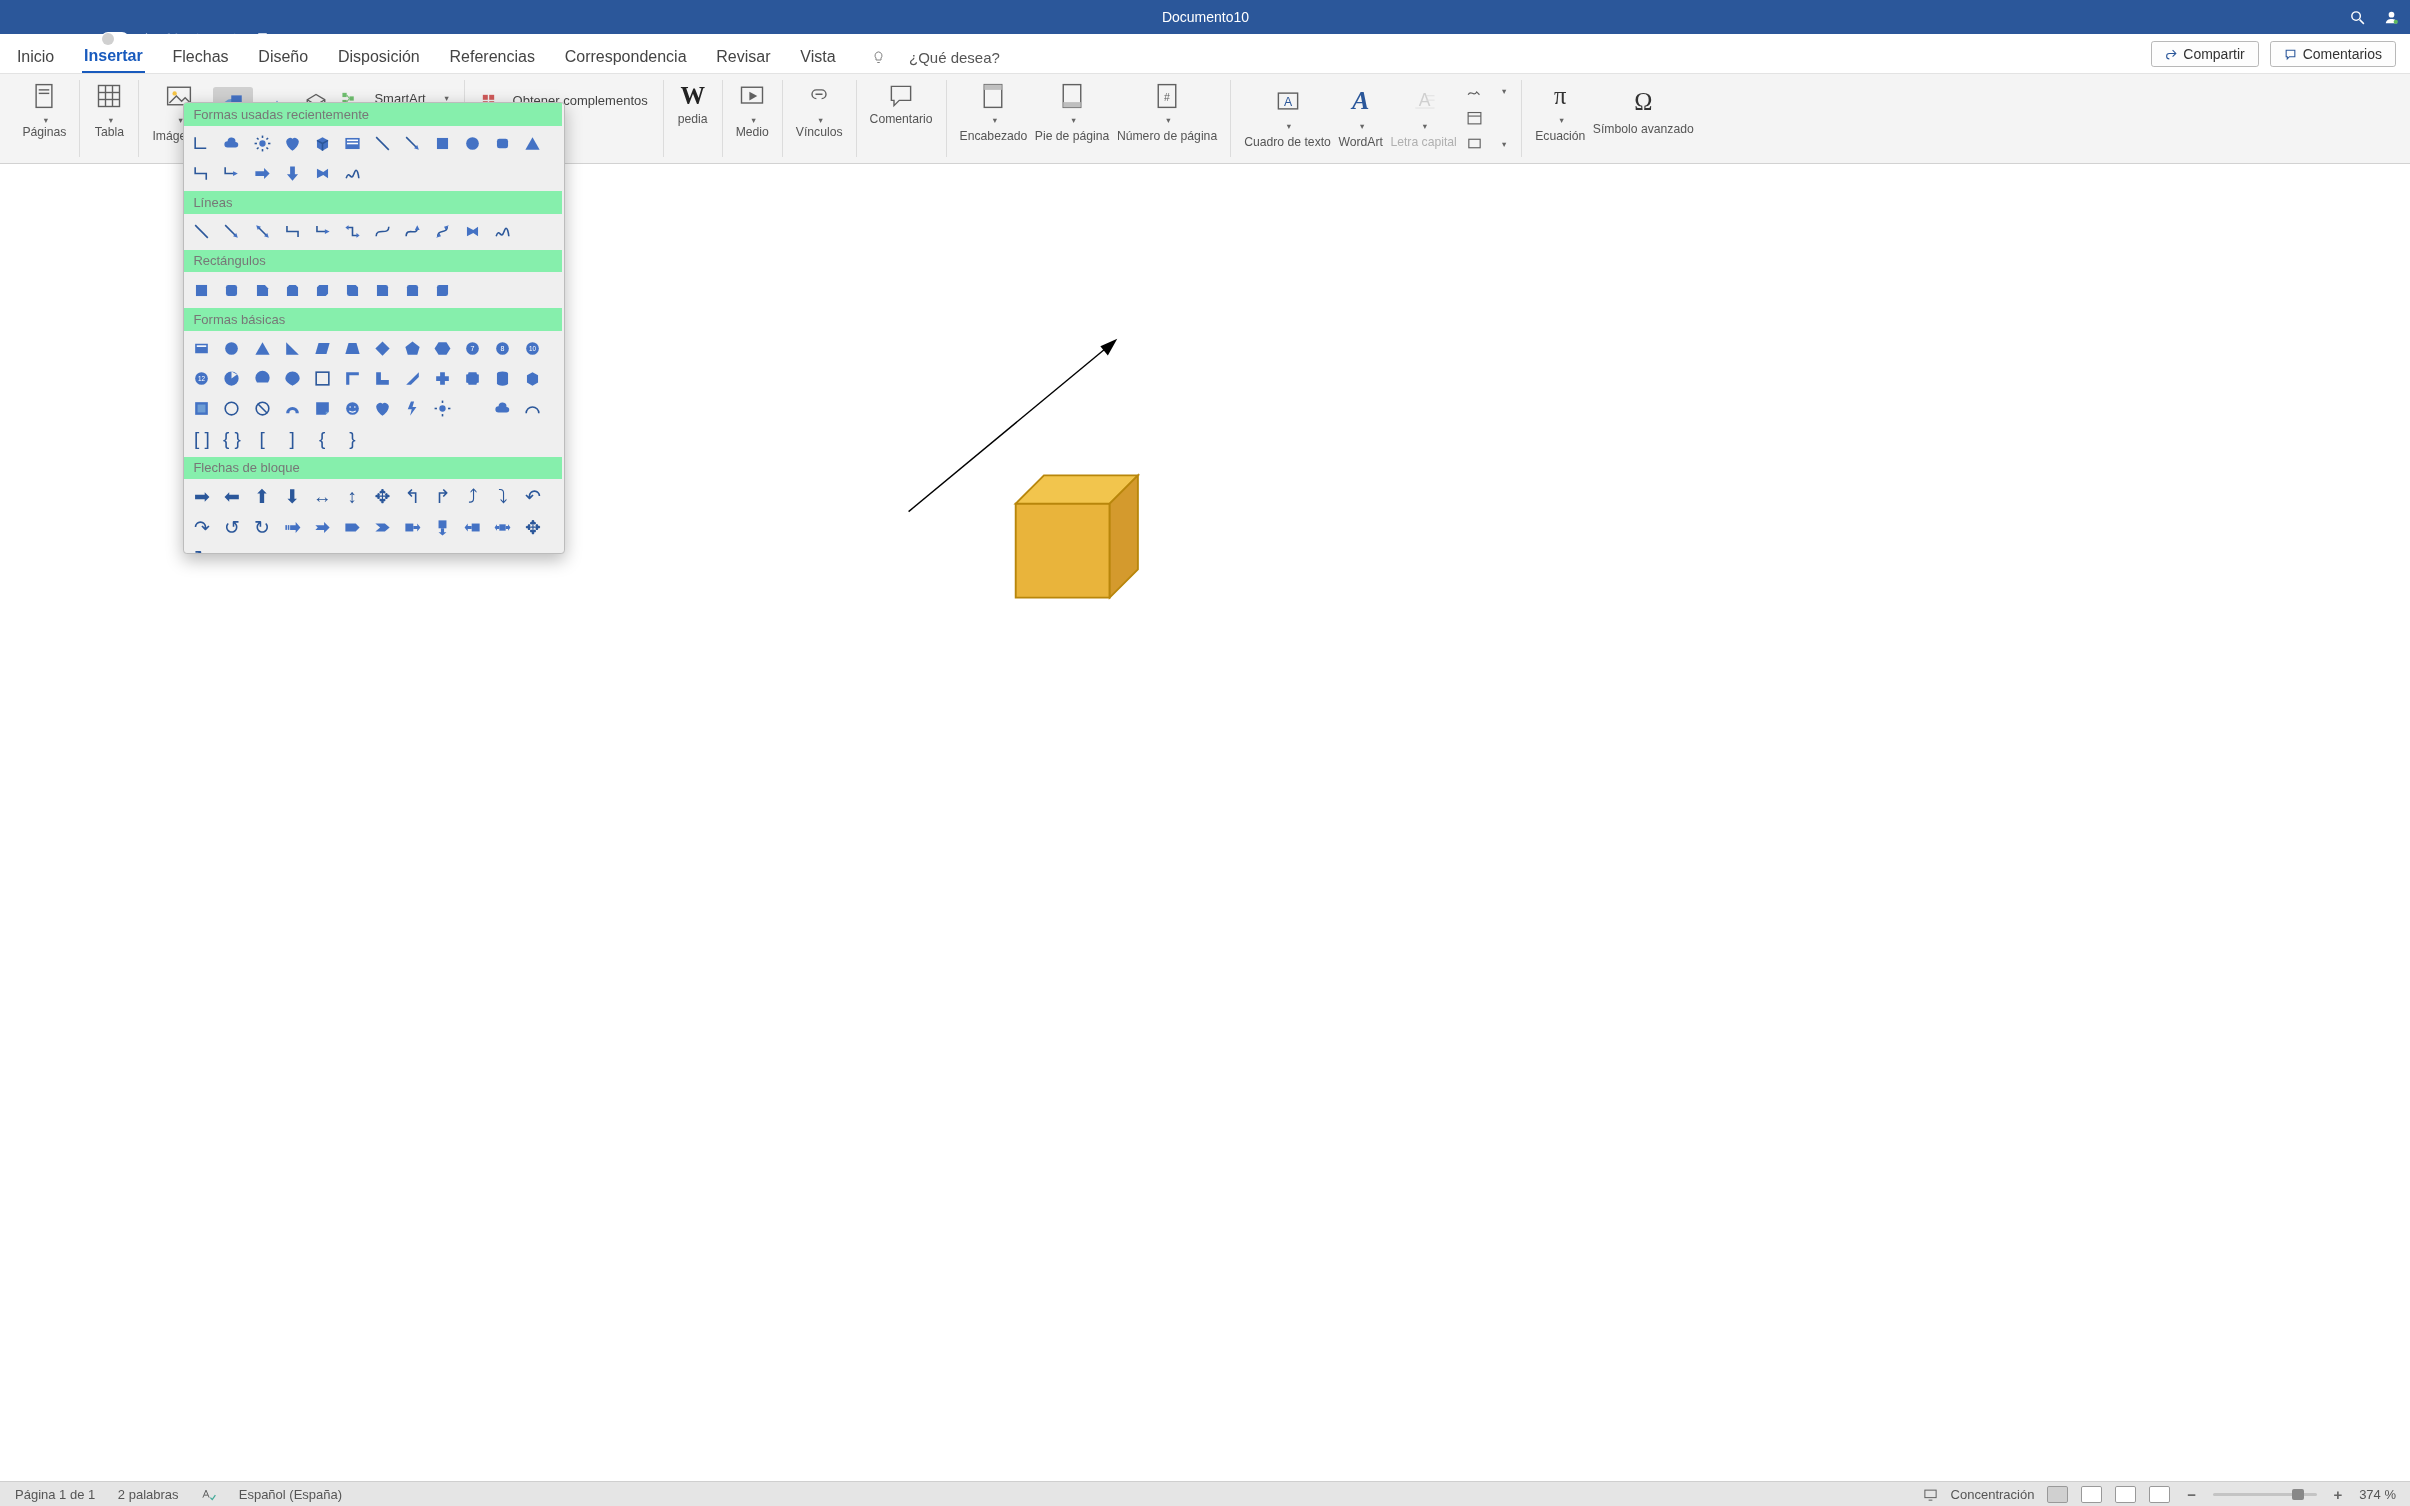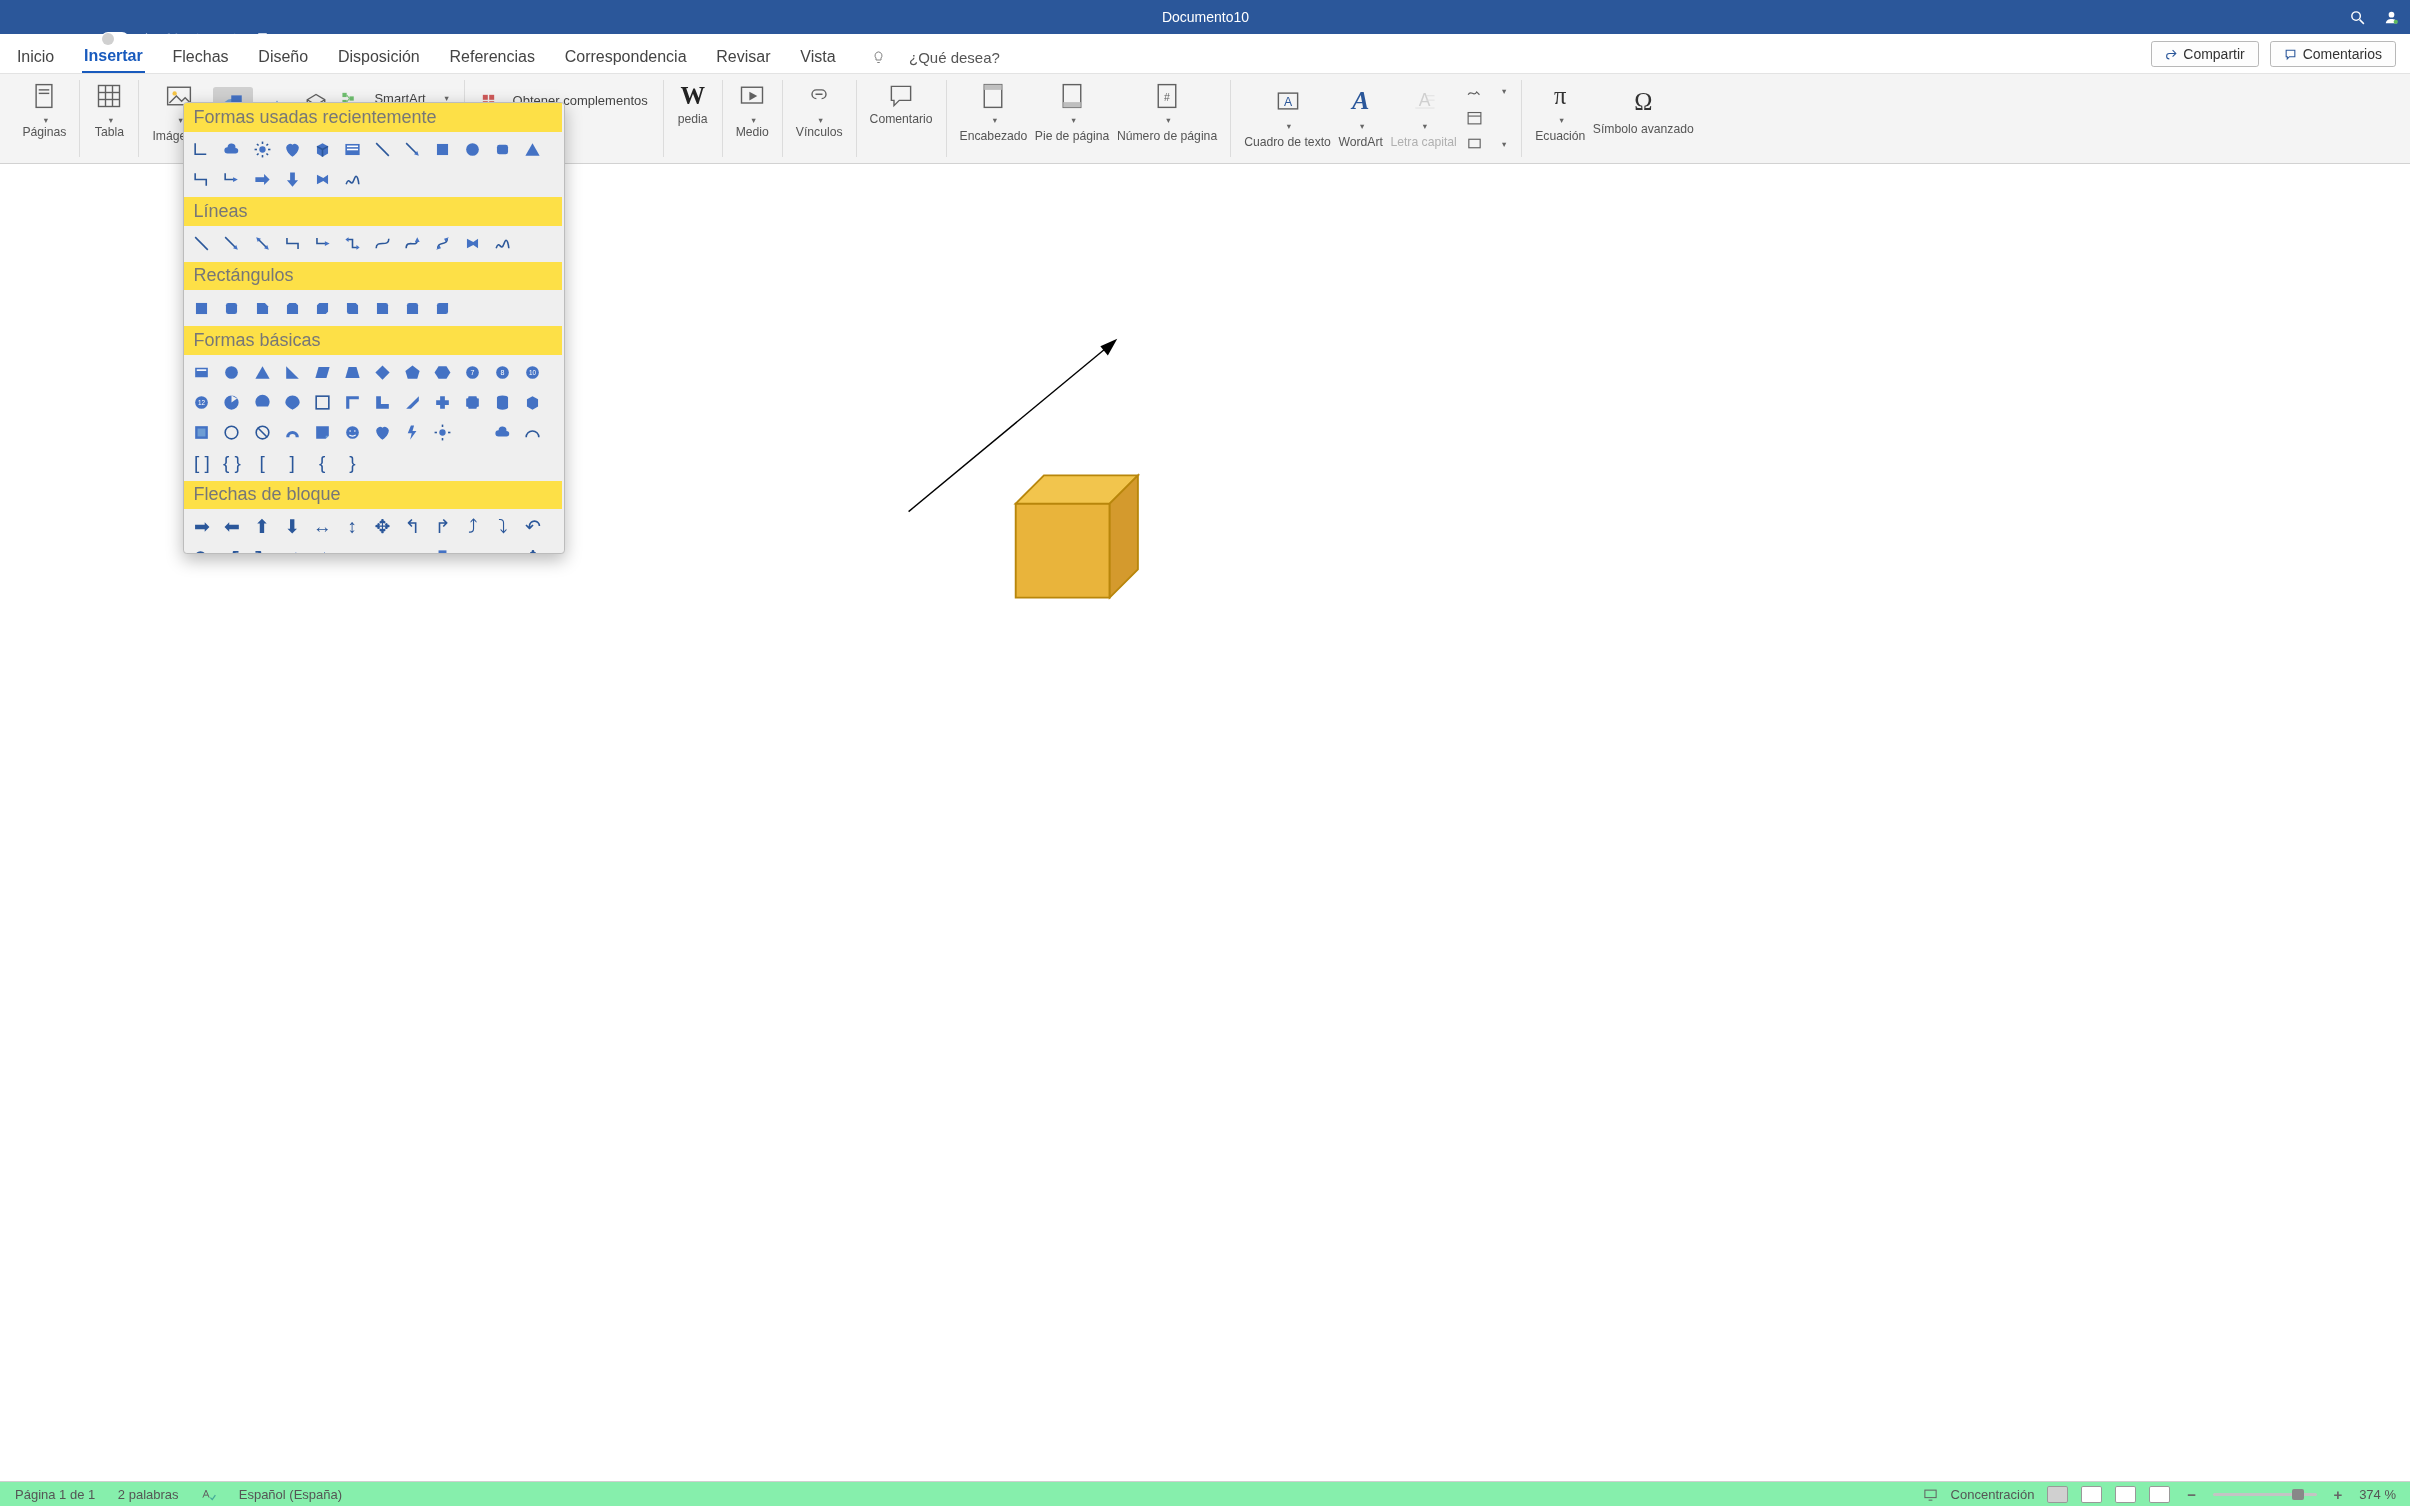--- a/index.html
+++ b/index.html
@@ -51,21 +51,21 @@
 .disabled .btn-label { color: #b0b0b0; }
 .disabled svg { opacity: .4; }
 
 
 .shapes-popup {
   position: absolute; left: 183px; top: 102px; width: 382px; height: 452px;
   background: #efefef; border: 0.9px solid #bcbcbc; border-radius: 3.8px;
   box-shadow: 0 5.6px 17px rgba(0,0,0,.28); overflow: hidden; z-index: 50;
 }
 .sp-scroll { height: 100%; overflow-y: auto; padding-right: 1.9px; }
-.sp-section-title { background: #fde047; color: #777; font-size: 18px; padding: 3.8px 9.4px; }
+.sp-section-title { background: #86efac; color: #777; font-size: 13px; padding: 3.8px 9.4px; }
 .sp-grid {
   display: flex; flex-wrap: wrap; padding: 5.6px 5.6px; gap: 5.6px 5.6px;
 }
 .sp-item {
   width: 24.5px; height: 24.5px; display: flex; align-items: center; justify-content: center;
   border-radius: 2.8px; color: #2b579a; cursor: pointer;
 }
 .sp-item svg, .sp-item .glyph { width: 19px; height: 19px; fill: currentColor; font-size: 19px; line-height: 1; text-align: center; }
 .sp-item .glyph { display: inline-block; }
 .sp-scroll::-webkit-scrollbar { width: 9.4px; }
@@ -75,21 +75,21 @@
 .canvas { position: absolute; left: 0; right: 0; top: 165px; bottom: 26px; background: #fff; }
 .doc-heading {
   position: absolute; right: 11.3px; top: 68px; font-size: 49px; font-weight: 800; color: #111; letter-spacing: -0.9px;
 }
 .arrow-shape { position: absolute; }
 .cube-svg { position: absolute; }
 
 
 .status-bar {
   position: absolute; left: 0; right: 0; bottom: 0; height: 26px;
-  background: #86efac; border-top: 0.9px solid #cfcfcf;
+  background: #e5e5e5; border-top: 0.9px solid #cfcfcf;
   display: flex; align-items: center; padding: 0 15px; font-size: 13px; color: #555; gap: 22.6px;
 }
 .sb-right { margin-left: auto; display: flex; align-items: center; gap: 13px; }
 .view-btn { width: 21px; height: 17px; border: 0.9px solid #999; background: #fff; border-radius: 1.9px; position: relative; }
 .view-btn.active { background: #d0d0d0; }
 .zoom-track { width: 104px; height: 3.8px; background: #c4c4c4; position: relative; border-radius: 1.9px; }
 .zoom-thumb { position: absolute; top: -3.8px; right: 13px; width: 11.3px; height: 11.3px; background: #888; border-radius: 1.9px; }
 .zoom-pm { font-size: 15px; font-weight: 600; color: #666; padding: 0 3.8px; }
 
 

